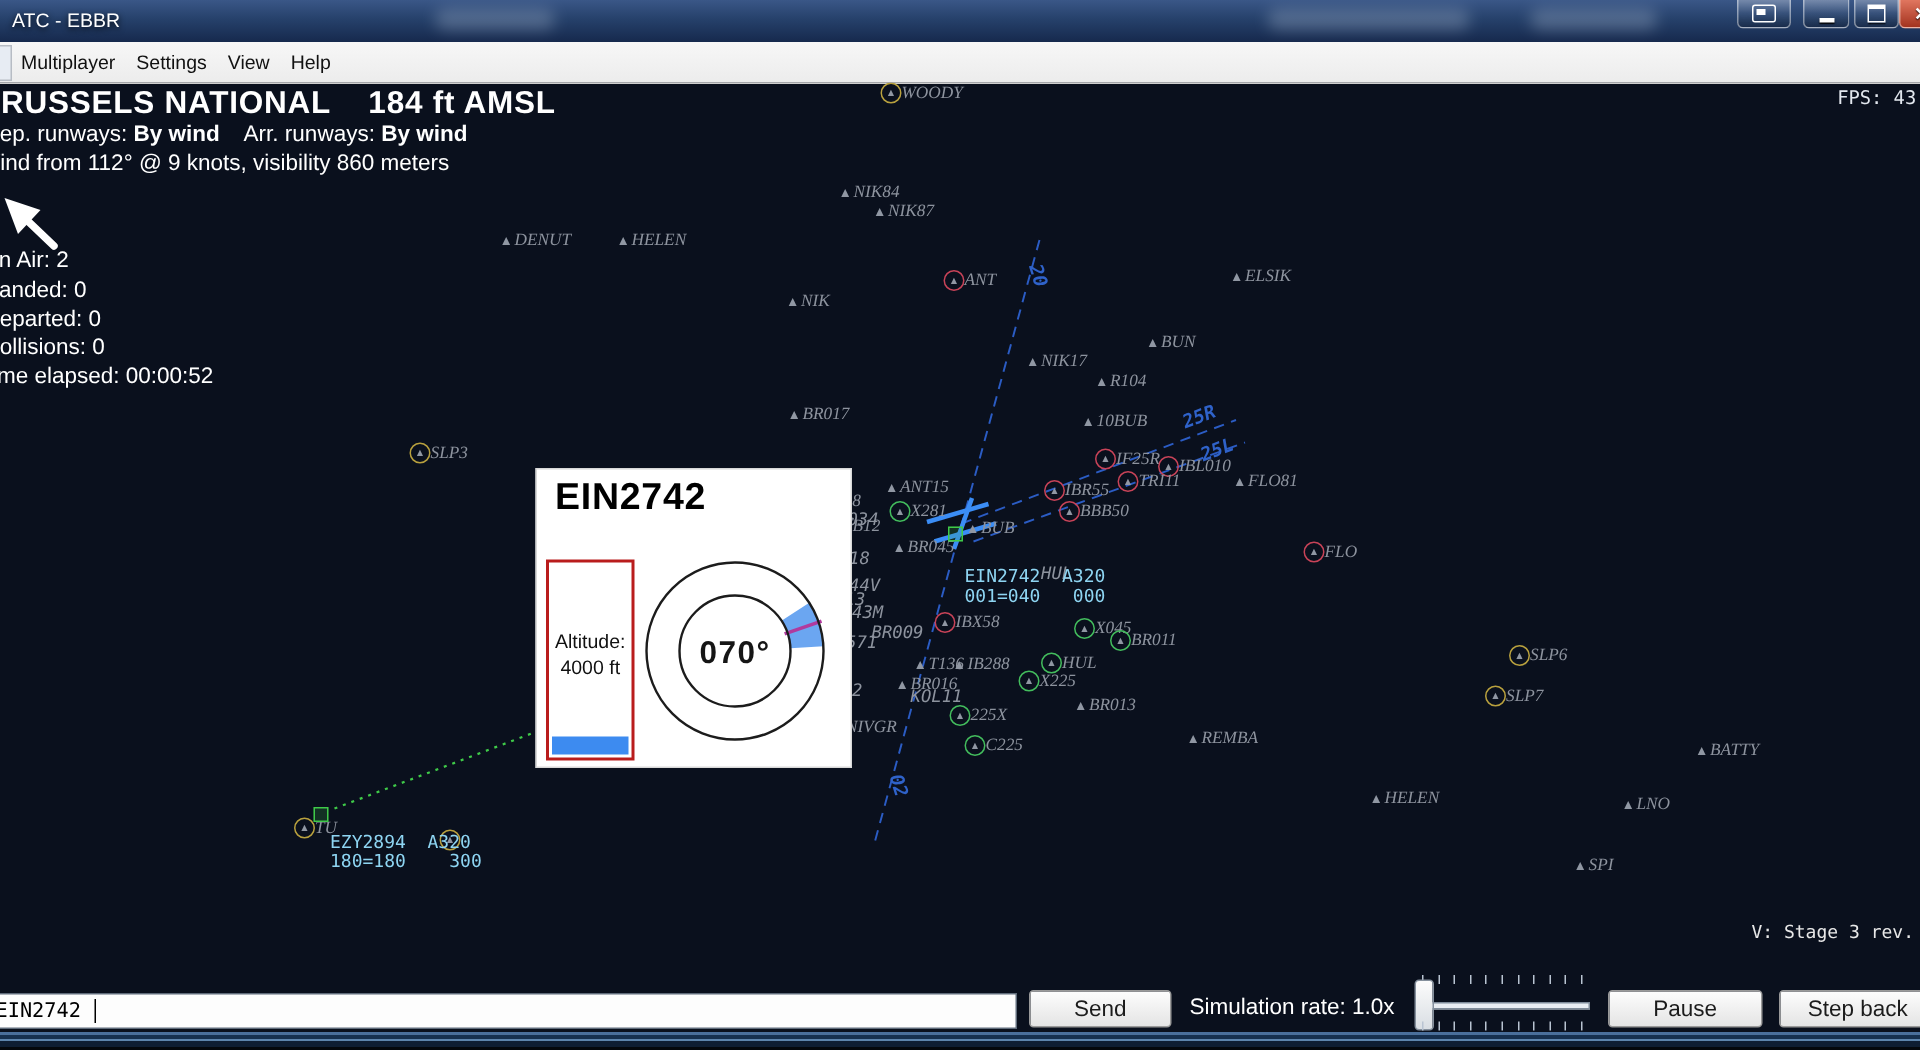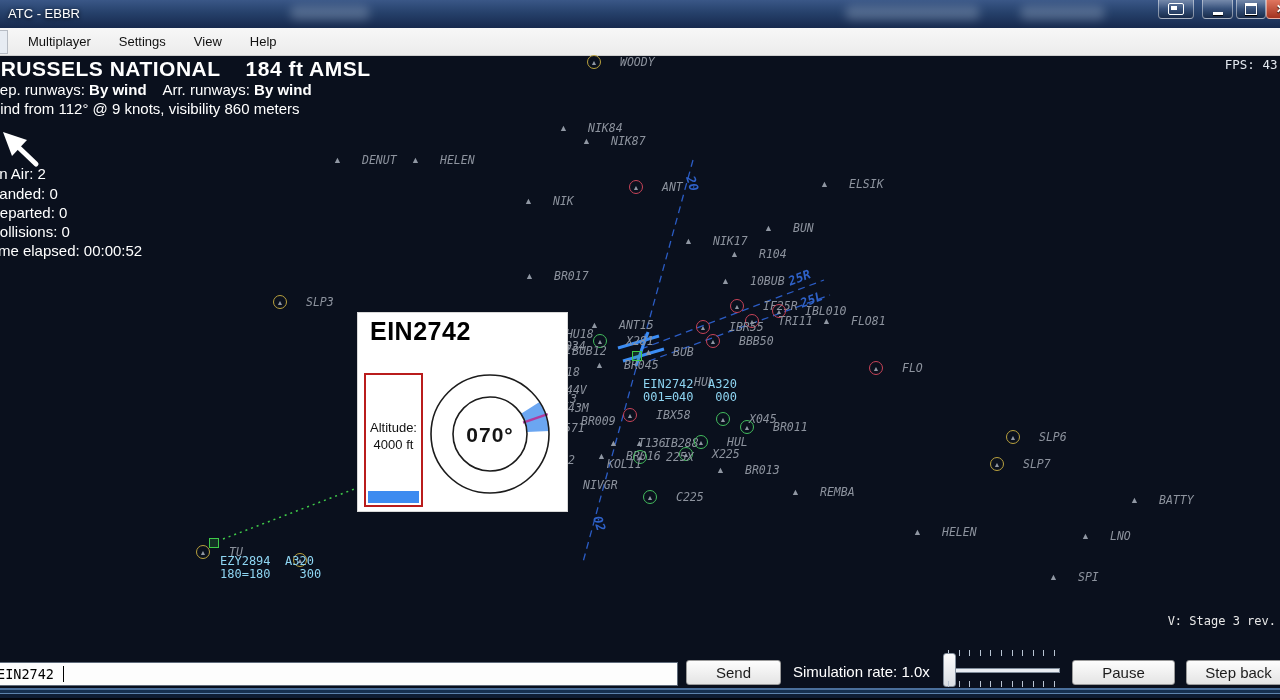--- a/index.html
+++ b/index.html
@@ -23,21 +23,21 @@
   .glyph-min{width:10px;height:3px;background:#fff;margin-top:8px;box-shadow:0 1px 1px #000;}
   .glyph-max{width:10px;height:8px;border:1px solid #fff;border-top:3px solid #fff;box-shadow:0 1px 1px #000;}
   .glyph-disp{width:14px;height:10px;border:1px solid #fff;border-radius:2px;position:relative;}
   .glyph-disp::after{content:"";position:absolute;left:2px;top:2px;width:6px;height:4px;background:#fff;}
   .glyph-close{color:#fff;font-size:12px;font-weight:bold;text-shadow:0 1px 1px #000;}
 
   
   .menubar{position:absolute;left:0;top:28px;width:1280px;height:27px;background:linear-gradient(#f7f7f7,#ececec);
     border-bottom:1px solid #cfcfcf;display:flex;align-items:center;color:#111;font-size:13px;}
   .menu-frag{position:absolute;left:0;top:2px;width:7px;height:22px;background:#e7ecf3;border:1px solid #b7bcc4;border-left:none;}
-  .menu-item{padding:4px 0;margin-left:28px;cursor:default;}
+  .menu-item{padding:4px 0;margin-left:14px;cursor:default;}
   .menu-item:first-of-type{margin-left:22px;}
 
   
   .radar{position:absolute;left:0;top:55px;width:1280px;height:633px;overflow:hidden;}
   .radar svg.lines{position:absolute;left:0;top:-55px;width:1280px;height:700px;}
   .app{stroke:#2b5cc4;stroke-width:1.3;stroke-dasharray:7 5;}
   .rwy{stroke:#3b8df5;stroke-width:3;}
   .vec{stroke:#3fca49;stroke-width:1.5;stroke-dasharray:2 4;}
   .arrow-line{stroke:#fff;stroke-width:5;stroke-linecap:round;}
 
@@ -56,21 +56,21 @@
   .fps{position:absolute;right:-5px;top:2px;color:#e2e7ee;font-family:"DejaVu Sans Mono",monospace;font-size:12.5px;white-space:pre;}
 
   
   .wp{position:absolute;display:flex;align-items:center;transform:translate(-7px,-50%);white-space:pre;}
   .wp .tri{color:#9097a3;font-size:9px;line-height:9px;width:11px;text-align:center;}
   .wp .circ{width:12px;height:12px;border-radius:50%;border:1.5px solid #c84358;display:flex;align-items:center;justify-content:center;flex:none;}
   .wp .circ .ctri{color:#9097a3;font-size:7px;line-height:7px;}
   .wp .circ.g{border-color:#43bd5d;}
   .wp .circ.y{border-color:#b9a13e;}
   .wp .lbl,.frag,.rwl{font-family:"DejaVu Sans Mono",monospace;font-style:italic;color:#8d939e;font-size:11.5px;}
-  .wp .lbl{margin-left:19px;}
+  .wp .lbl{margin-left:0;font-family:Liberation Serif, serif;}
   .frag{position:absolute;white-space:pre;}
   .rwl{position:absolute;color:#2f62c9;font-weight:bold;font-size:12.5px;}
 
   
   .acsq{position:absolute;width:10px;height:10px;border:1.5px solid #3fca49;background:rgba(63,202,73,.18);box-sizing:border-box;}
   .db{position:absolute;font-family:"DejaVu Sans Mono",monospace;font-weight:normal;font-size:12px;line-height:13px;color:#8ed5f2;white-space:pre;}
 
   
   .popup{position:absolute;left:357px;top:312px;width:211px;height:200px;background:#fff;border:1px solid #d8d8d8;box-sizing:border-box;}
   .popup .ptitle{position:absolute;left:12px;top:4px;color:#000;font-size:25px;font-weight:600;letter-spacing:.5px;}
@@ -199,21 +199,21 @@
     <div class="wp" style="left: 876px; top: 313px;"><span class="circ r"><span class="ctri">▲</span></span><span class="lbl">FLO</span></div>
     <div class="wp" style="left: 630px; top: 360px;"><span class="circ r"><span class="ctri">▲</span></span><span class="lbl">IBX58</span></div>
     <div class="wp" style="left: 723px; top: 364px;"><span class="circ g"><span class="ctri">▲</span></span><span class="lbl">X045</span></div>
     <div class="wp" style="left: 747px; top: 372px;"><span class="circ g"><span class="ctri">▲</span></span><span class="lbl">BR011</span></div>
     <div class="wp" style="left: 615px; top: 388px;"><span class="tri">▲</span><span class="lbl">T136</span></div>
     <div class="wp" style="left: 641px; top: 388px;"><span class="tri">▲</span><span class="lbl">IB288</span></div>
     <div class="wp" style="left: 701px; top: 387px;"><span class="circ g"><span class="ctri">▲</span></span><span class="lbl">HUL</span></div>
     <div class="wp" style="left: 686px; top: 399px; text-align: center;"><span class="circ g"><span class="ctri">▲</span></span><span class="lbl">X225</span></div>
     <div class="wp" style="left: 603px; top: 401px;"><span class="tri">▲</span><span class="lbl">BR016</span></div>
     <div class="wp" style="left: 560px; top: 430px;"><span class="tri">▲</span><span class="lbl">NIVGR</span></div>
-    <div class="wp" style="left: 640px; top: 402px;"><span class="circ g"><span class="ctri">▲</span></span><span class="lbl">225X</span></div>
+    <div class="wp" style="left: 640px; top: 422px;"><span class="circ g"><span class="ctri">▲</span></span><span class="lbl">225X</span></div>
     <div class="wp" style="left: 722px; top: 415px;"><span class="tri">▲</span><span class="lbl">BR013</span></div>
     <div class="wp" style="left: 650px; top: 442px;"><span class="circ g"><span class="ctri">▲</span></span><span class="lbl">C225</span></div>
     <div class="wp" style="left: 797px; top: 437px;"><span class="tri">▲</span><span class="lbl">REMBA</span></div>
     <div class="wp" style="left: 1013px; top: 382px;"><span class="circ y"><span class="ctri">▲</span></span><span class="lbl">SLP6</span></div>
     <div class="wp" style="left: 997px; top: 409px;"><span class="circ y"><span class="ctri">▲</span></span><span class="lbl">SLP7</span></div>
     <div class="wp" style="left: 1136px; top: 445px;"><span class="tri">▲</span><span class="lbl">BATTY</span></div>
     <div class="wp" style="left: 919px; top: 477px;"><span class="tri">▲</span><span class="lbl">HELEN</span></div>
     <div class="wp" style="left: 1087px; top: 481px;"><span class="tri">▲</span><span class="lbl">LNO</span></div>
     <div class="wp" style="left: 1055px; top: 522px;"><span class="tri">▲</span><span class="lbl">SPI</span></div>
     <div class="wp" style="left: 203px; top: 497px;"><span class="circ y"><span class="ctri">▲</span></span><span class="lbl">TU</span></div>

